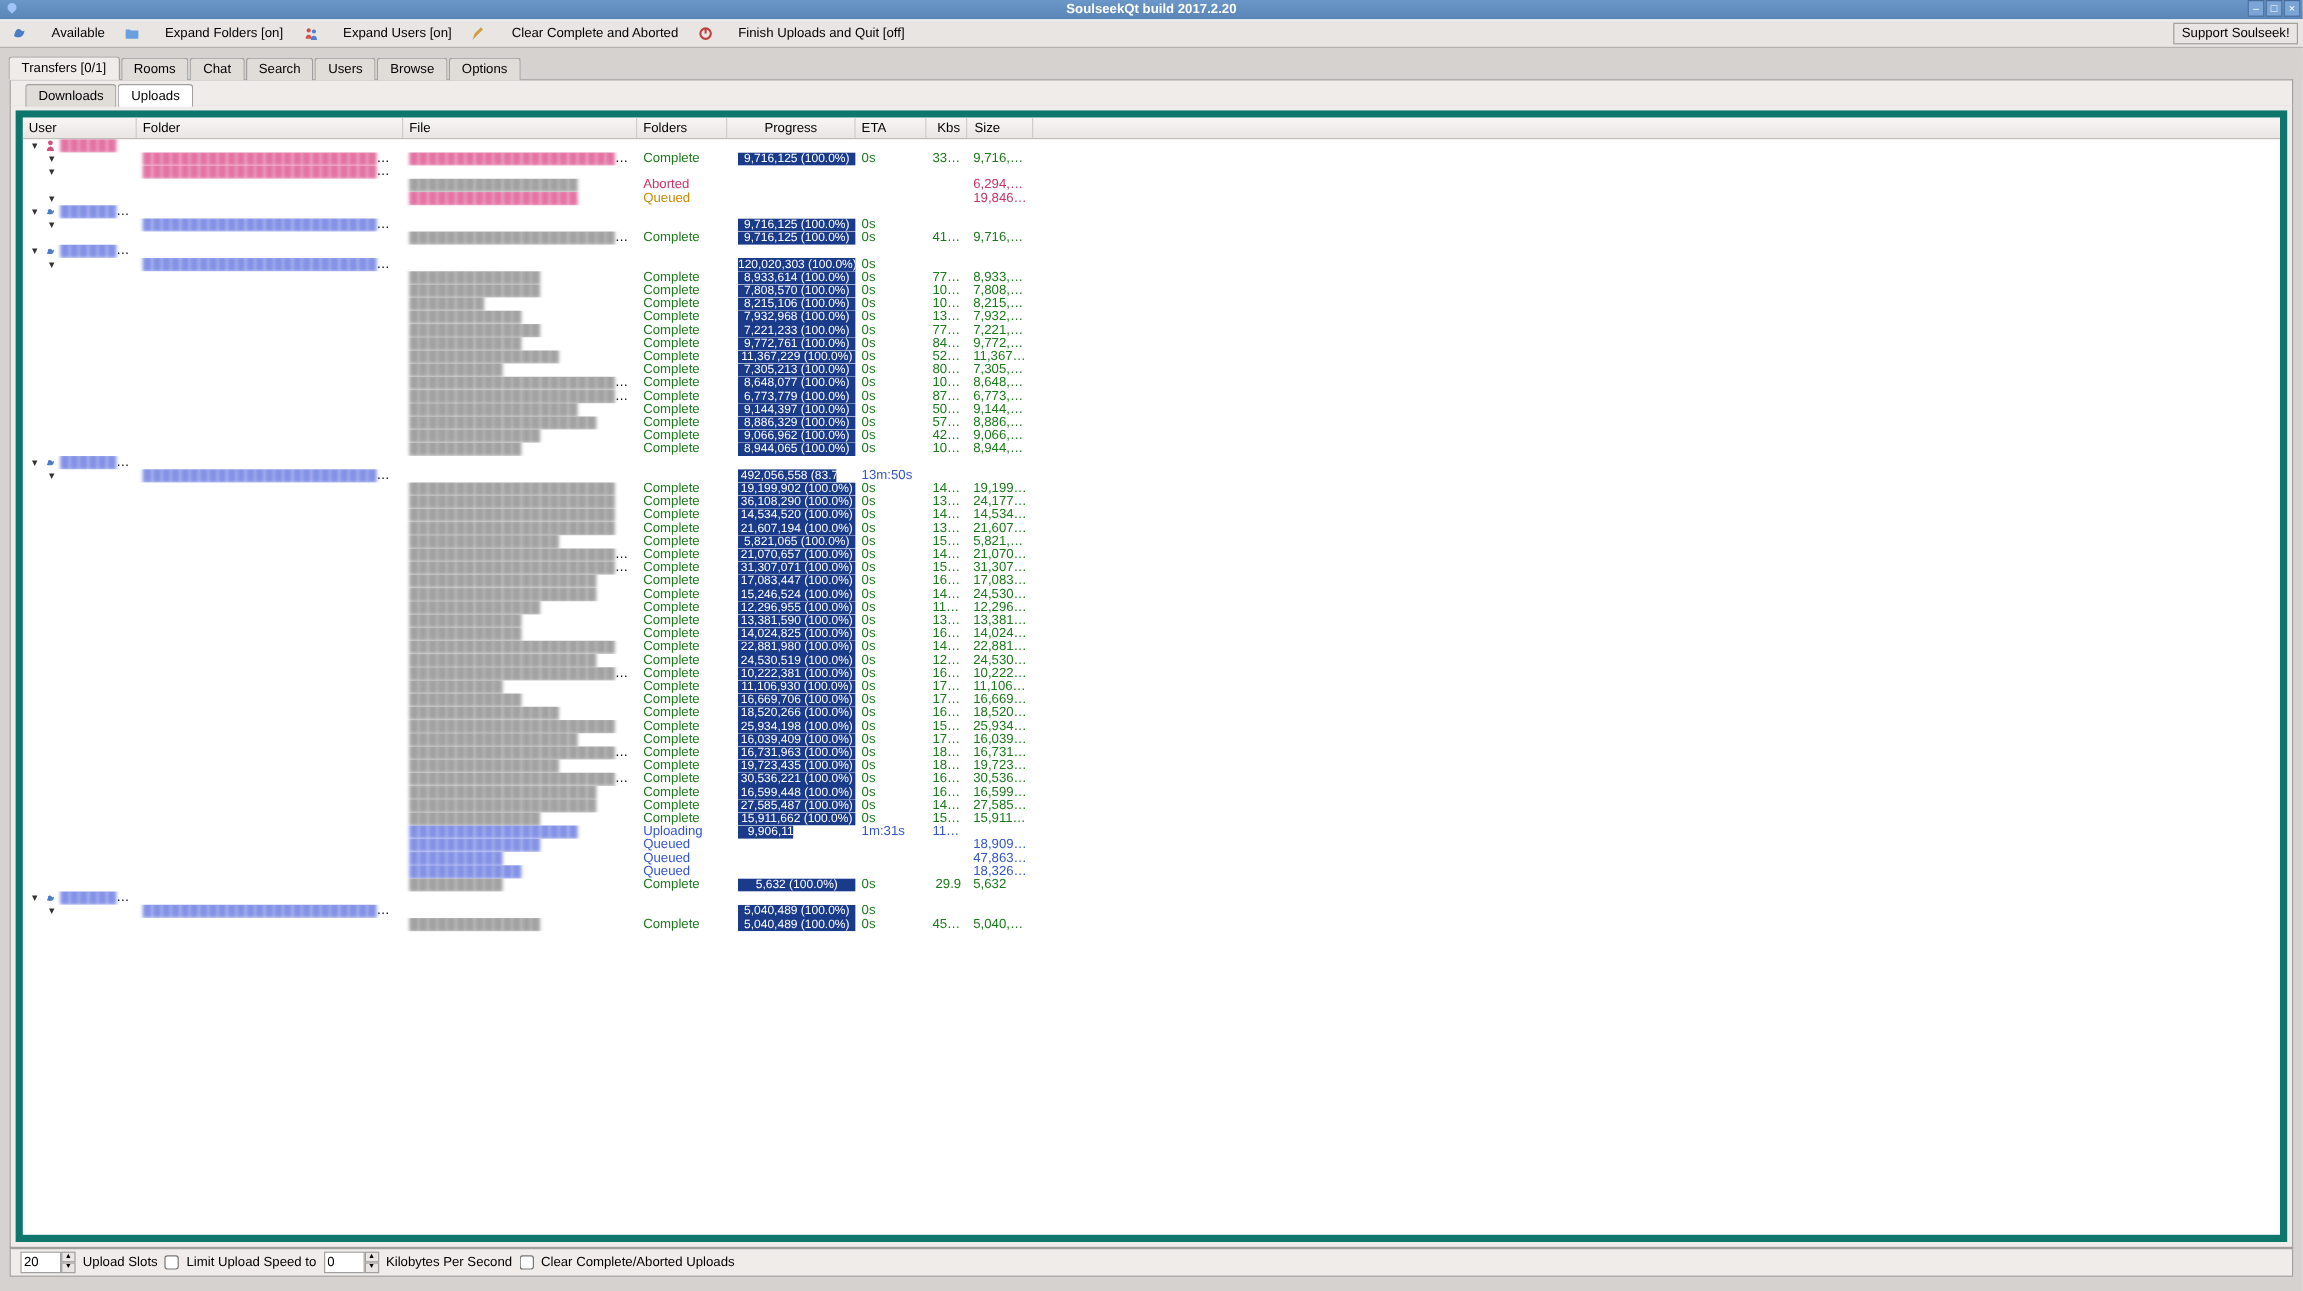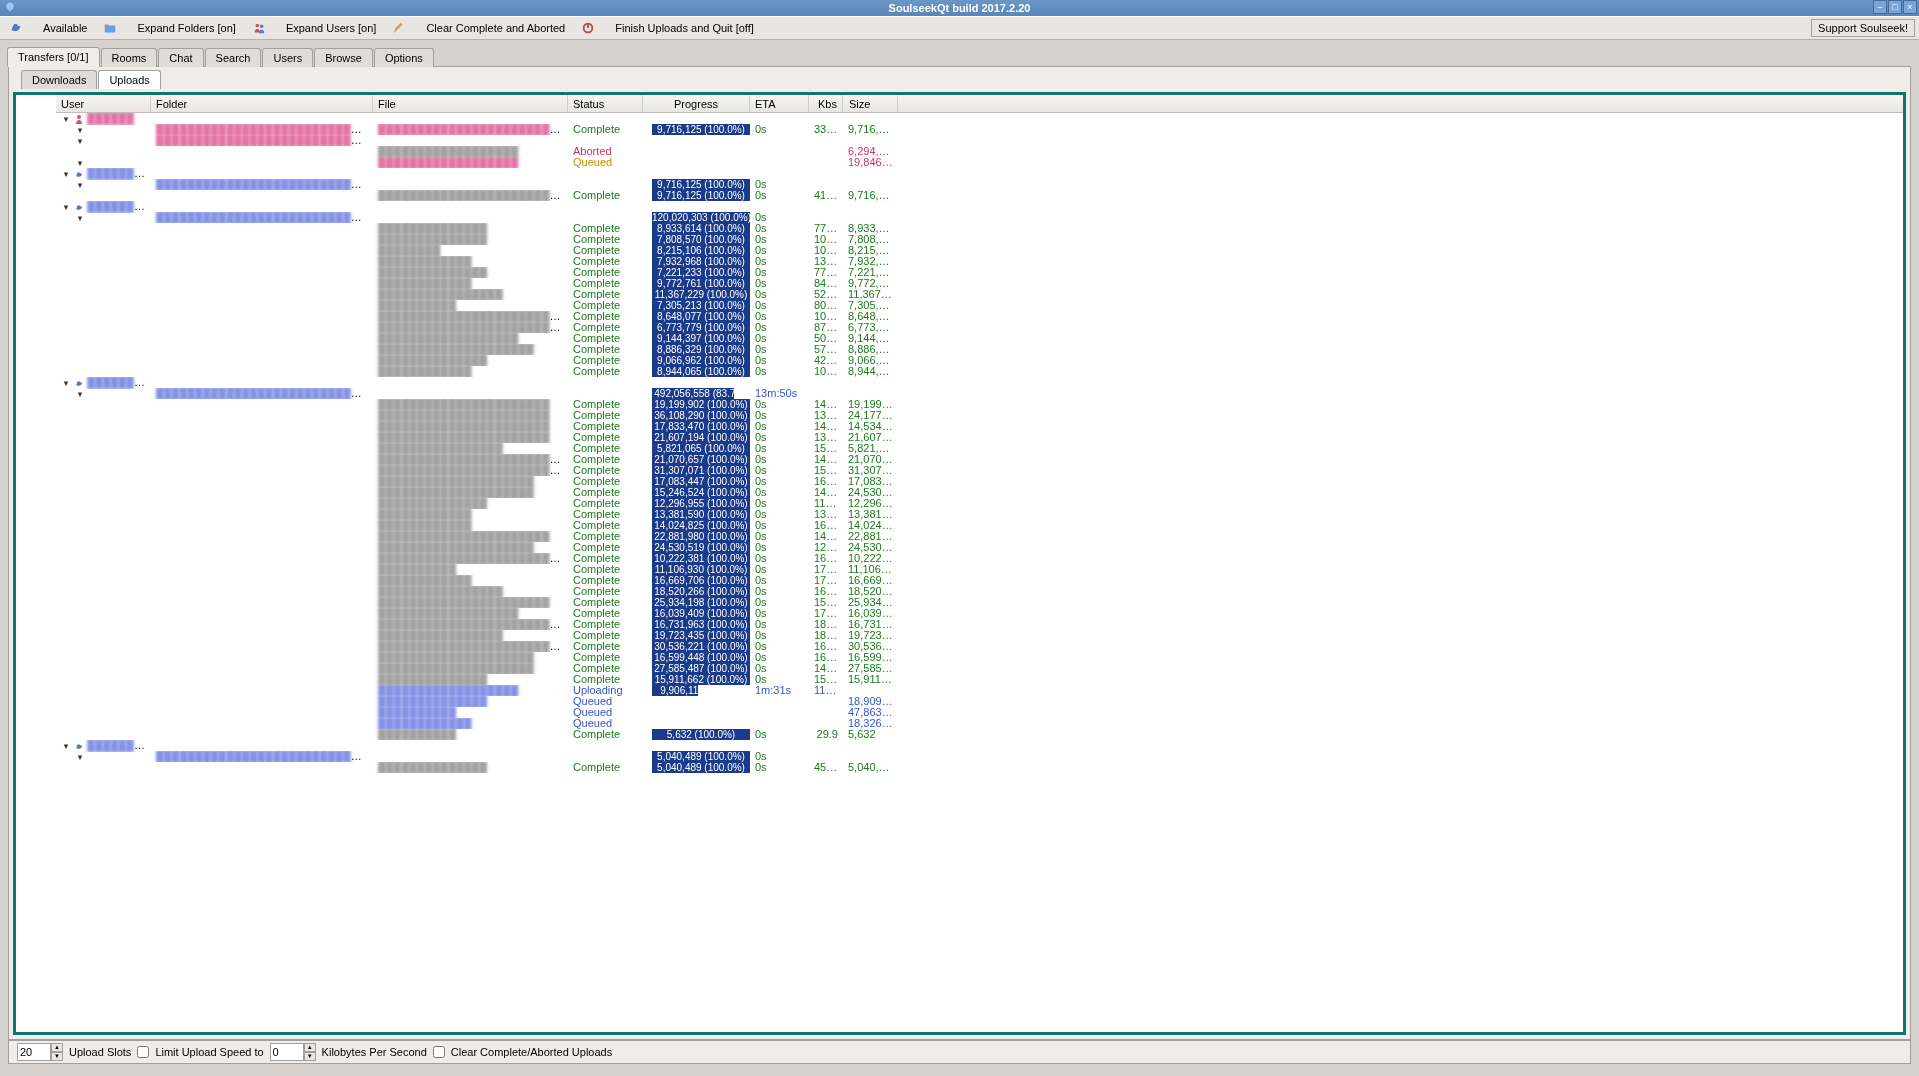--- a/index.html
+++ b/index.html
@@ -14,21 +14,21 @@
 .toolbar-spacer { flex: 1; }
 .support-btn { border: 1px solid #a0a0a0; padding: 2px 6px; background: #e8e5e3; cursor: pointer; }
 .icon { width: 14px; height: 14px; display: inline-block; }
 .main-tabs { height: 22px; background: #d6d2d0; display: flex; align-items: flex-end; padding: 0 7px; margin-top: 4px; }
 .main-tab { padding: 3px 10px; border: 1px solid #a0a0a0; border-bottom: none; background: #e0ddd9; margin-right: 1px; cursor: pointer; position: relative; top: 1px; border-radius: 3px 3px 0 0; }
 .main-tab.active { background: #efece9; z-index: 2; border-bottom: 1px solid #efece9; }
 .sub-tabs { height: 22px; background: #efece9; display: flex; align-items: flex-end; padding: 0 12px; border: 1px solid #a0a0a0; margin: 0 8px; border-bottom: none; }
 .sub-tab { padding: 3px 10px; border: 1px solid #a0a0a0; border-bottom: none; background: #e0ddd9; margin-right: 1px; cursor: pointer; position: relative; top: 1px; border-radius: 3px 3px 0 0; }
 .sub-tab.active { background: #fff; }
 .content { background: #efece9; margin: 0 8px; border: 1px solid #a0a0a0; border-top: none; height: calc(100vh - 16px - 24px - 22px - 22px - 30px - 10px); display: flex; flex-direction: column; }
-.table-wrap { flex: 1; overflow: auto; background: #fff; margin: 4px; border: 3px solid #0f766e; position: relative; padding-left: 40px; }
+.table-wrap { flex: 1; overflow: auto; background: #fff; margin: 4px; border: 6px solid #0f766e; position: relative; }
 .thead { display: flex; background: linear-gradient(#f8f6f4, #e8e5e3); border-bottom: 1px solid #c0bcb9; position: sticky; top: 0; height: 18px; align-items: center; }
 .th { padding: 2px 5px; border-right: 1px solid #d0cdc9; height: 100%; display: flex; align-items: center; cursor: pointer; }
 .col-user { width: 95px; }
 .col-folder { width: 222px; }
 .col-file { width: 195px; }
 .col-status { width: 75px; }
 .col-progress { width: 107px; text-align: center; justify-content: center; }
 .col-eta { width: 59px; }
 .col-kbs { width: 34px; text-align: right; justify-content: flex-end; }
 .col-size { width: 55px; text-align: left; padding-left: 6px;}
@@ -125,21 +125,21 @@
   <div class="sub-tab">Downloads</div>
   <div class="sub-tab active">Uploads</div>
 </div>
 
 <div class="content">
   <div class="table-wrap">
     <div class="thead">
       <div class="th col-user">User</div>
       <div class="th col-folder">Folder</div>
       <div class="th col-file">File</div>
-      <div class="th col-status">Status</div>
+      <div class="th col-status">Folders</div>
       <div class="th col-progress">Progress</div>
       <div class="th col-eta">ETA</div>
       <div class="th col-kbs">Kbs</div>
       <div class="th col-size">Size</div>
     </div>
     <div id="tbody">
         <div class="row">
           <div class="cell col-user"><span class="expand">▾</span> <svg class="user-icon" viewBox="0 0 10 10">
               <circle fill="#d05080" cx="5" cy="3" r="2"></circle>
               <path fill="#d05080" d="M2 10c0-2 1-4 3-4s3 2 3 4z"></path>
@@ -534,21 +534,21 @@
           <div class="cell col-size text-green">24,177,459</div>
         </div>
         <div class="row">
           <div class="cell col-user"></div>
           <div class="cell col-folder"></div>
           <div class="cell col-file"><span class="blur-gray">██████████████████████</span></div>
           <div class="cell col-status status-complete">Complete</div>
           <div class="cell col-progress">
             <div class="progress-bar">
               <div class="progress-fill" style="width:100%"></div>
-              <div class="progress-text-dark">17,833,470 (100.0%)</div>
+              <div class="progress-text-dark">14,534,520 (100.0%)</div>
             </div>
           </div>
           <div class="cell col-eta text-green">0s</div>
           <div class="cell col-kbs text-green">146.6</div>
           <div class="cell col-size text-green">14,534,520</div>
         </div>
         <div class="row">
           <div class="cell col-user"></div>
           <div class="cell col-folder"></div>
           <div class="cell col-file"><span class="blur-gray">██████████████████████</span></div>

